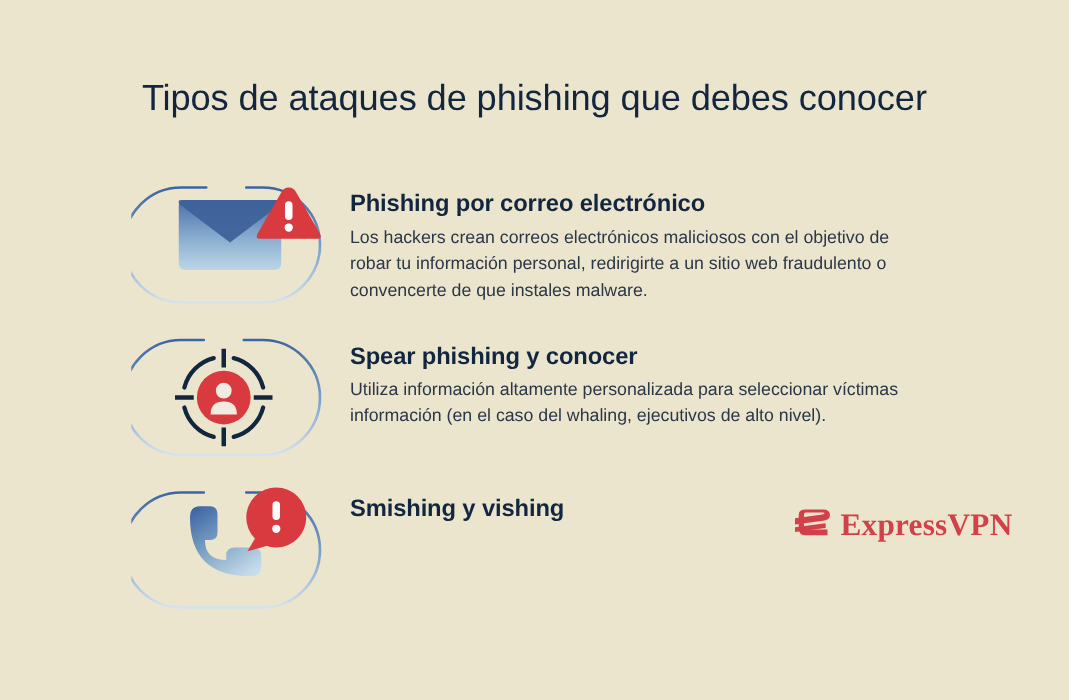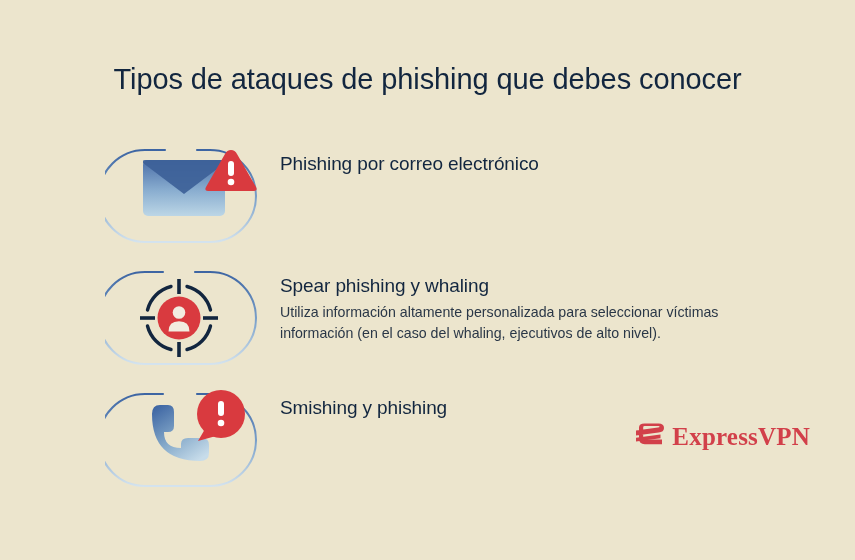--- a/index.html
+++ b/index.html
@@ -62,39 +62,39 @@
     position: absolute;
     left: 0;
     top: 2px;
   }
   .text-cell {
     padding-top: 12px;
     width: 455px;
   }
   .item-title {
     font-size: 19px;
-    font-weight: 400;
+    font-weight: 700;
     color: #12263f;
     margin: 0 0 4px 0;
     line-height: 1.25;
     letter-spacing: -0.1px;
   }
   .item-desc {
     font-size: 14.2px;
     color: #2a3747;
     margin: 0;
     line-height: 1.52;
     max-width: 450px;
   }
 
   
   .logo {
     position: absolute;
     right: 45px;
-    bottom: 28px;
+    bottom: 44px;
     display: flex;
     align-items: center;
     gap: 2px;
   }
   .logo-mark {
     display: block;
   }
   .logo-word {
     font-family: "Liberation Serif", "DejaVu Serif", serif;
     font-size: 25px;
@@ -137,20 +137,21 @@
 
           <g transform="translate(100,6)">
             <path d="M 26 2 Q 30 2 32 6 L 51 39 Q 53 43 49 43 L 3 43 Q -1 43 1 39 L 20 6 Q 22 2 26 2 Z" fill="#d93a3f"></path>
             <rect x="23" y="13" width="6" height="15" rx="3" fill="#ffffff"></rect>
             <circle cx="26" cy="34" r="3.3" fill="#ffffff"></circle>
           </g>
         </svg>
       </div>
       <div class="text-cell">
         <h2 class="item-title">Phishing por correo electrónico</h2>
+        <p class="item-desc">Los hackers crean correos electrónicos maliciosos con el objetivo de robar tu información personal, redirigirte a un sitio web fraudulento o convencerte de que instales malware.</p>
       </div>
     </div>
 
     <div class="row">
       <div class="icon-cell">
         <svg width="175" height="110" viewBox="0 0 175 110" aria-hidden="true">
           <defs>
             <linearGradient id="capsule2" x1="0" y1="0" x2="0" y2="1">
               <stop offset="0%" stop-color="#3d65a3"></stop>
               <stop offset="55%" stop-color="#7fa4cc"></stop>
@@ -175,21 +176,21 @@
             </g>
 
             <circle cx="0" cy="0" r="21.5" fill="#d93a3f"></circle>
 
             <circle cx="0" cy="-5.5" r="6.3" fill="#f2ece0"></circle>
             <path d="M -10.5 13.5 Q -10.5 3.2 0 3.2 Q 10.5 3.2 10.5 13.5 Z" fill="#f2ece0"></path>
           </g>
         </svg>
       </div>
       <div class="text-cell">
-        <h2 class="item-title">Spear phishing y whaling</h2>
+        <h2 class="item-title">Spear phishing y conocer</h2>
         <p class="item-desc">Utiliza información altamente personalizada para seleccionar víctimas información (en el caso del whaling, ejecutivos de alto nivel).</p>
       </div>
     </div>
 
     <div class="row">
       <div class="icon-cell">
         <svg width="175" height="110" viewBox="0 0 175 110" aria-hidden="true">
           <defs>
             <linearGradient id="capsule3" x1="0" y1="0" x2="0" y2="1">
               <stop offset="0%" stop-color="#3d65a3"></stop>
@@ -217,21 +218,21 @@
 
           <g transform="translate(92,2)">
             <circle cx="24" cy="26" r="24" fill="#d93a3f"></circle>
             <path d="M 8 41 L 1 53 L 19 48 Z" fill="#d93a3f"></path>
             <rect x="21" y="13" width="6" height="15" rx="3" fill="#ffffff"></rect>
             <circle cx="24" cy="35" r="3.3" fill="#ffffff"></circle>
           </g>
         </svg>
       </div>
       <div class="text-cell">
-        <h2 class="item-title">Smishing y phishing</h2>
+        <h2 class="item-title">Smishing y vishing</h2>
       </div>
     </div>
 
   </div>
 
   <div class="logo">
     <svg class="logo-mark" width="40" height="40" viewBox="0 0 40 40" aria-hidden="true">
       <path d="M 9 11.5 Q 9 7.5 14.5 7.5 L 28.5 7.5 Q 34 7.5 34 12 Q 34 16 28.5 16.5 L 6 19.5 L 6 14.5 L 28 11.6 Q 29.6 11.4 29.6 10.6 Q 29.6 9.9 28.4 9.9 L 14.6 9.9 Q 13.2 9.9 13.2 11.2 L 13.2 21 Q 13.2 23.5 15.4 23.5 L 32 23.5 L 32 28.2 L 14.8 28.2 Q 9 28.2 9 22.5 Z" fill="#d2404a"></path>
       <path d="M 6 21.8 L 30.5 18.6 L 30.5 22.3 L 6 25.6 Z" fill="#d2404a"></path>
     </svg>

